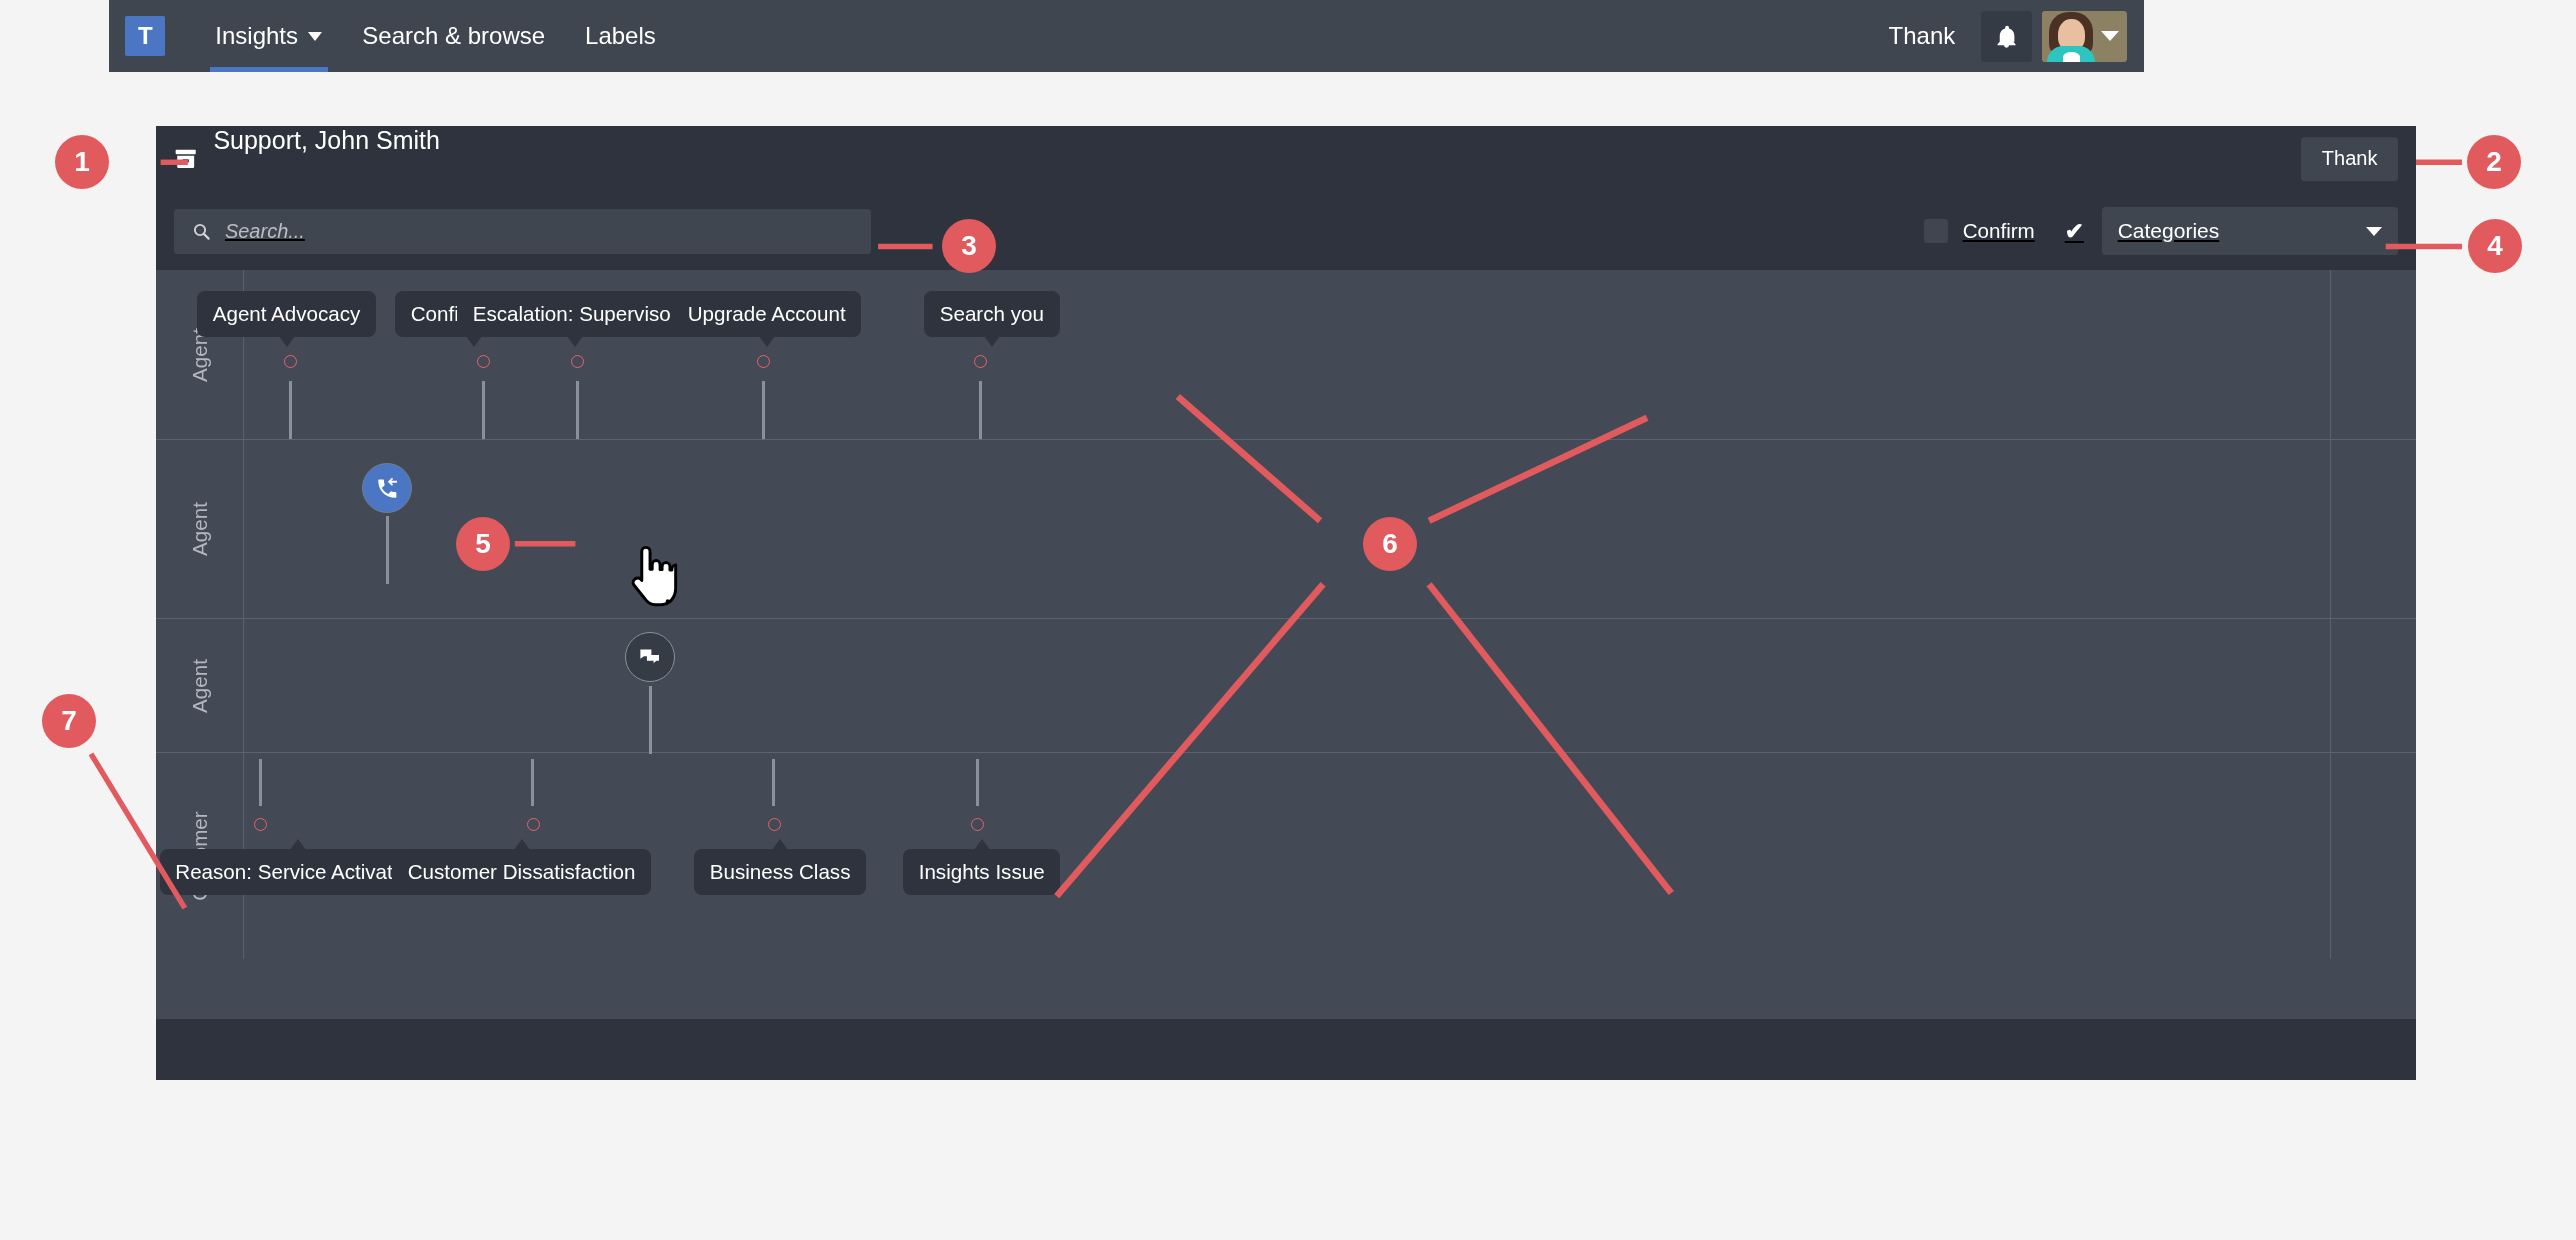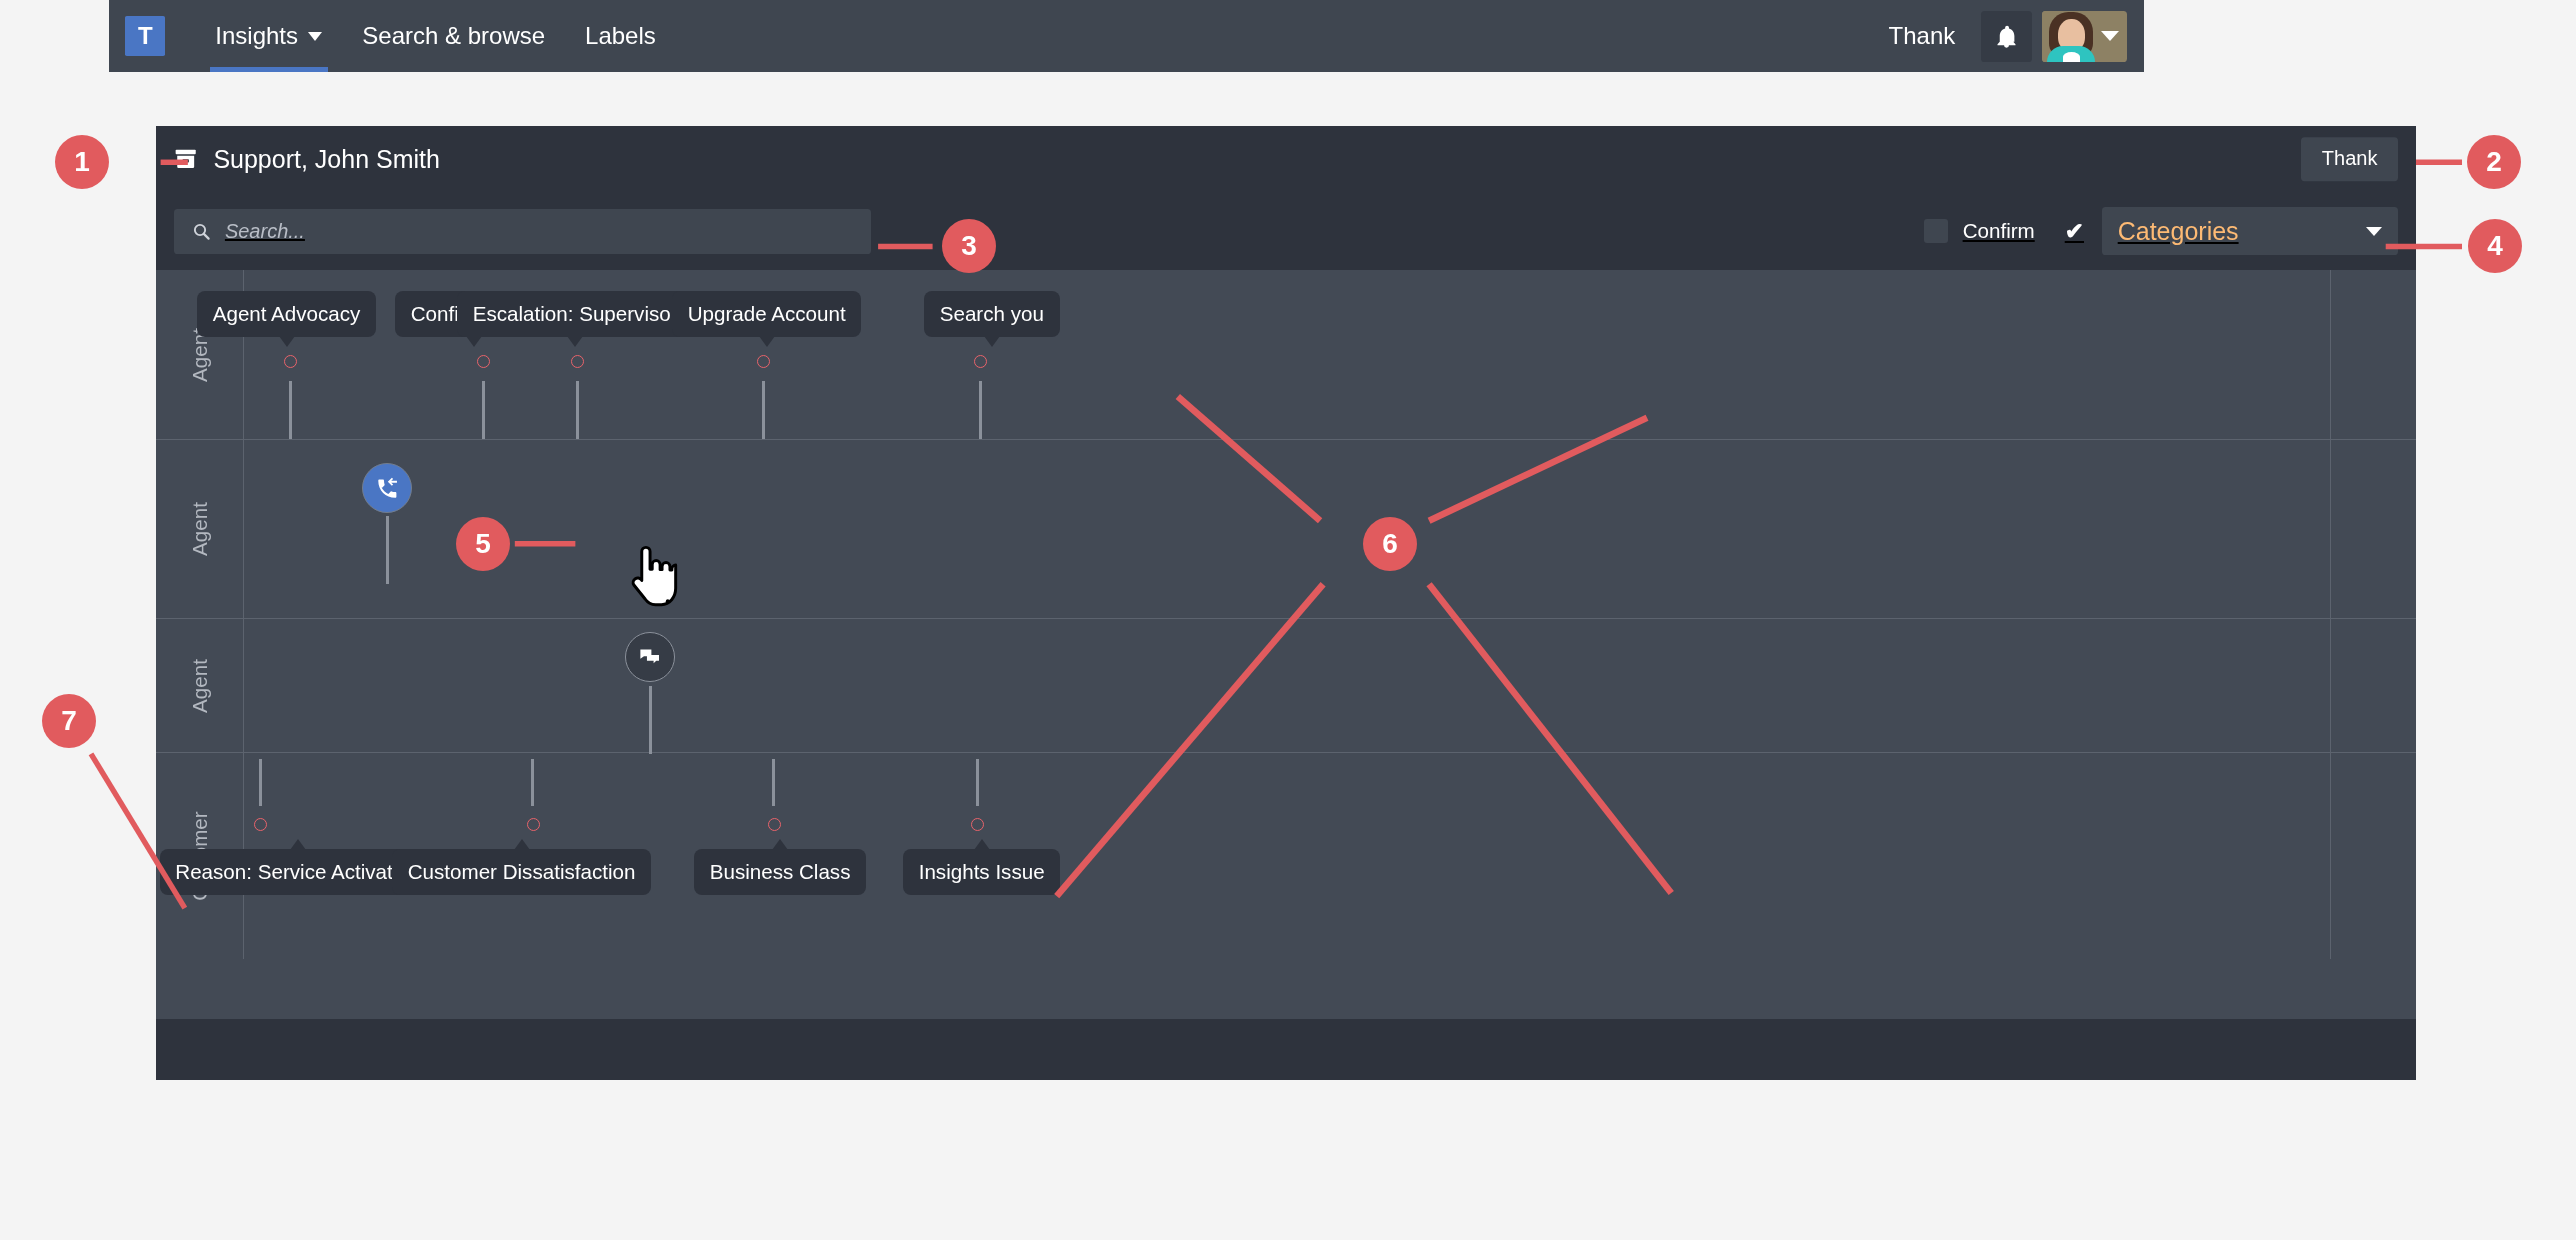--- a/index.html
+++ b/index.html
@@ -67,21 +67,21 @@
     width:0;height:0;border-left:9px solid transparent;
     border-right:9px solid transparent;border-top:10.3px solid #fff;
   }
 
   
   #panel{
     position:absolute;left:156px;top:126px;width:2260px;height:954px;
     background:#2e333d;
   }
   #panel-header{
-    height:66px;display:flex;align-items:center;padding:0 0 0 17px;
+    height:66px;display:flex;padding:0 0 0 17px;
     position:relative;
   }
   .archive-icon{margin-right:15px;display:flex;align-items:center;}
   #panel-title{color:#fff;font-size:25px;}
   #share-btn{
     position:absolute;right:18px;top:50%;transform:translateY(-50%);
     background:#3f4650;color:#fff;font-size:20px;border-radius:3.6px;
     padding:10.3px 20.6px;
   }
 
@@ -101,21 +101,21 @@
     width:24px;height:24px;border-radius:3px;background:#3f4650;
     display:flex;align-items:center;justify-content:center;
   }
   .chk-label{color:#fff;font-size:20.6px;margin-left:14.5px;margin-right:30px;}
   .chk-mark{color:#fff;font-size:23px;font-weight:bold;line-height:1;}
   #categories-select{
     width:296px;height:48px;background:#3f4650;border-radius:3.6px;
     display:flex;align-items:center;padding:0 15.7px;box-sizing:border-box;
     margin-left:18px;
   }
-  #categories-label{color:#fdba74;font-size:25px;}
+  #categories-label{color:#ffffff;font-size:21px;}
   .sel-caret{
     margin-left:auto;width:0;height:0;border-left:8.5px solid transparent;
     border-right:8.5px solid transparent;border-top:9.7px solid #fff;
   }
 
   
   #grid{
     position:absolute;left:0;top:144px;width:2260px;height:750px;
     background:#434a55;
   }

